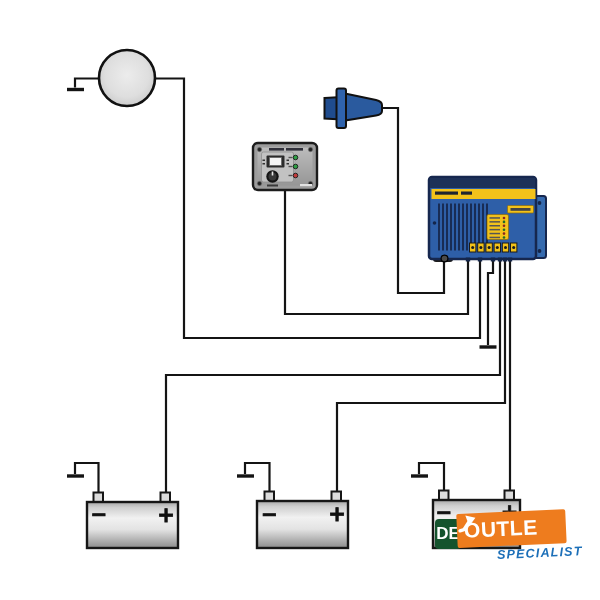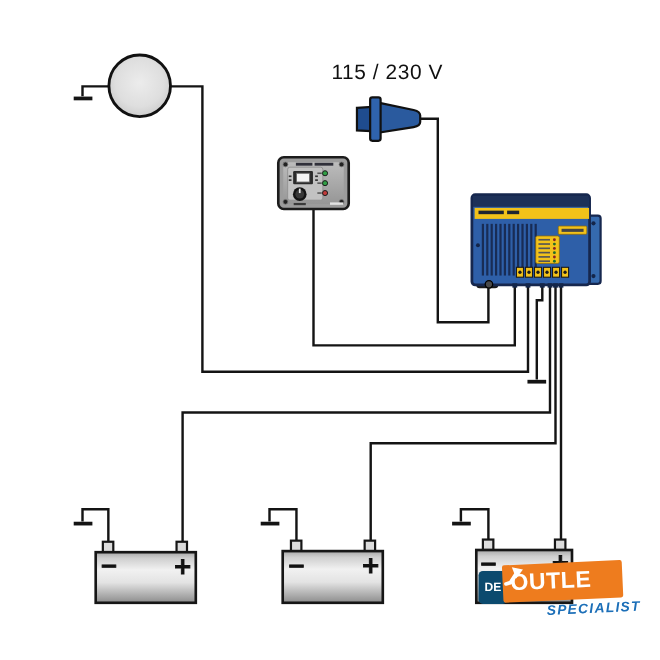--- a/index.html
+++ b/index.html
@@ -2,23 +2,23 @@
 <html><head>
 <meta charset="utf-8">
 <style>
   html,body{margin:0;padding:0;background:#fff;}
   .stage{position:relative;width:600px;height:600px;background:#ffffff;overflow:hidden;
          font-family:"Liberation Sans",sans-serif;}
   .stage svg{position:absolute;left:0;top:0;z-index:1;}
   .ac-label{position:absolute;left:292px;top:56px;width:120px;z-index:2;
             text-align:center;font-size:19px;color:#101010;letter-spacing:.5px;}
   .logo{position:absolute;left:0;top:0;width:600px;height:600px;z-index:3;pointer-events:none;}
-  .logo-de{position:absolute;left:435px;top:519px;width:26px;height:30px;background:#0c4a6e;
+  .logo-de{position:absolute;left:435px;top:519px;width:26px;height:30px;background:#14532d;
            border-radius:4px;display:flex;align-items:center;justify-content:center;
-           color:#fff;font-weight:800;font-size:11px;}
+           color:#fff;font-weight:800;font-size:17px;}
   .logo-banner{position:absolute;left:457px;top:514px;width:109px;height:34px;background:#ee7c1e;
            border-radius:2px;transform:rotate(-2.6deg);transform-origin:left center;
            display:flex;align-items:center;padding-left:7px;box-sizing:border-box;
            color:#fff;font-weight:800;font-size:21px;letter-spacing:.5px;}
   .logo-banner .arrow{margin-left:2px;display:flex;align-items:center;}
   .logo-sub{position:absolute;left:497px;top:548px;width:90px;transform:rotate(-2.6deg);
            transform-origin:left center;color:#1c6fb8;font-style:italic;font-weight:800;
            font-size:12.5px;letter-spacing:1.2px;}
   .batt-sign{font-family:"DejaVu Sans",sans-serif;font-weight:bold;}
 </style>
@@ -207,21 +207,20 @@
     </g>
     <g>
       <rect x="439" y="490.5" width="9.5" height="9.5" fill="#dcdcdc" stroke="#161616" stroke-width="2"></rect>
       <rect x="504.5" y="490.5" width="9.5" height="9.5" fill="#dcdcdc" stroke="#161616" stroke-width="2"></rect>
       <rect x="433" y="500" width="87" height="48" fill="url(#gradBat)" stroke="#161616" stroke-width="2.4"></rect>
       <text class="batt-sign" x="444" y="519" font-size="20" text-anchor="middle" fill="#111" stroke="#111" stroke-width="0.8">−</text>
       <text class="batt-sign" x="509.5" y="518.5" font-size="21" text-anchor="middle" fill="#111" stroke="#111" stroke-width="0.8">+</text>
     </g>
   </svg>
 
-  <div class="ac-label">115 / 230 V</div>
 
   <div class="logo">
     <div class="logo-de">
       <span>DE</span>
     </div>
     <div class="logo-banner">
       <span>OUTLE</span>
       <span class="arrow">
         <svg width="20" height="20" viewBox="0 0 20 20">
           <polyline points="3,17 7,16 12,9" fill="none" stroke="#ffffff" stroke-width="3.4" stroke-linecap="round" stroke-linejoin="round"></polyline>

